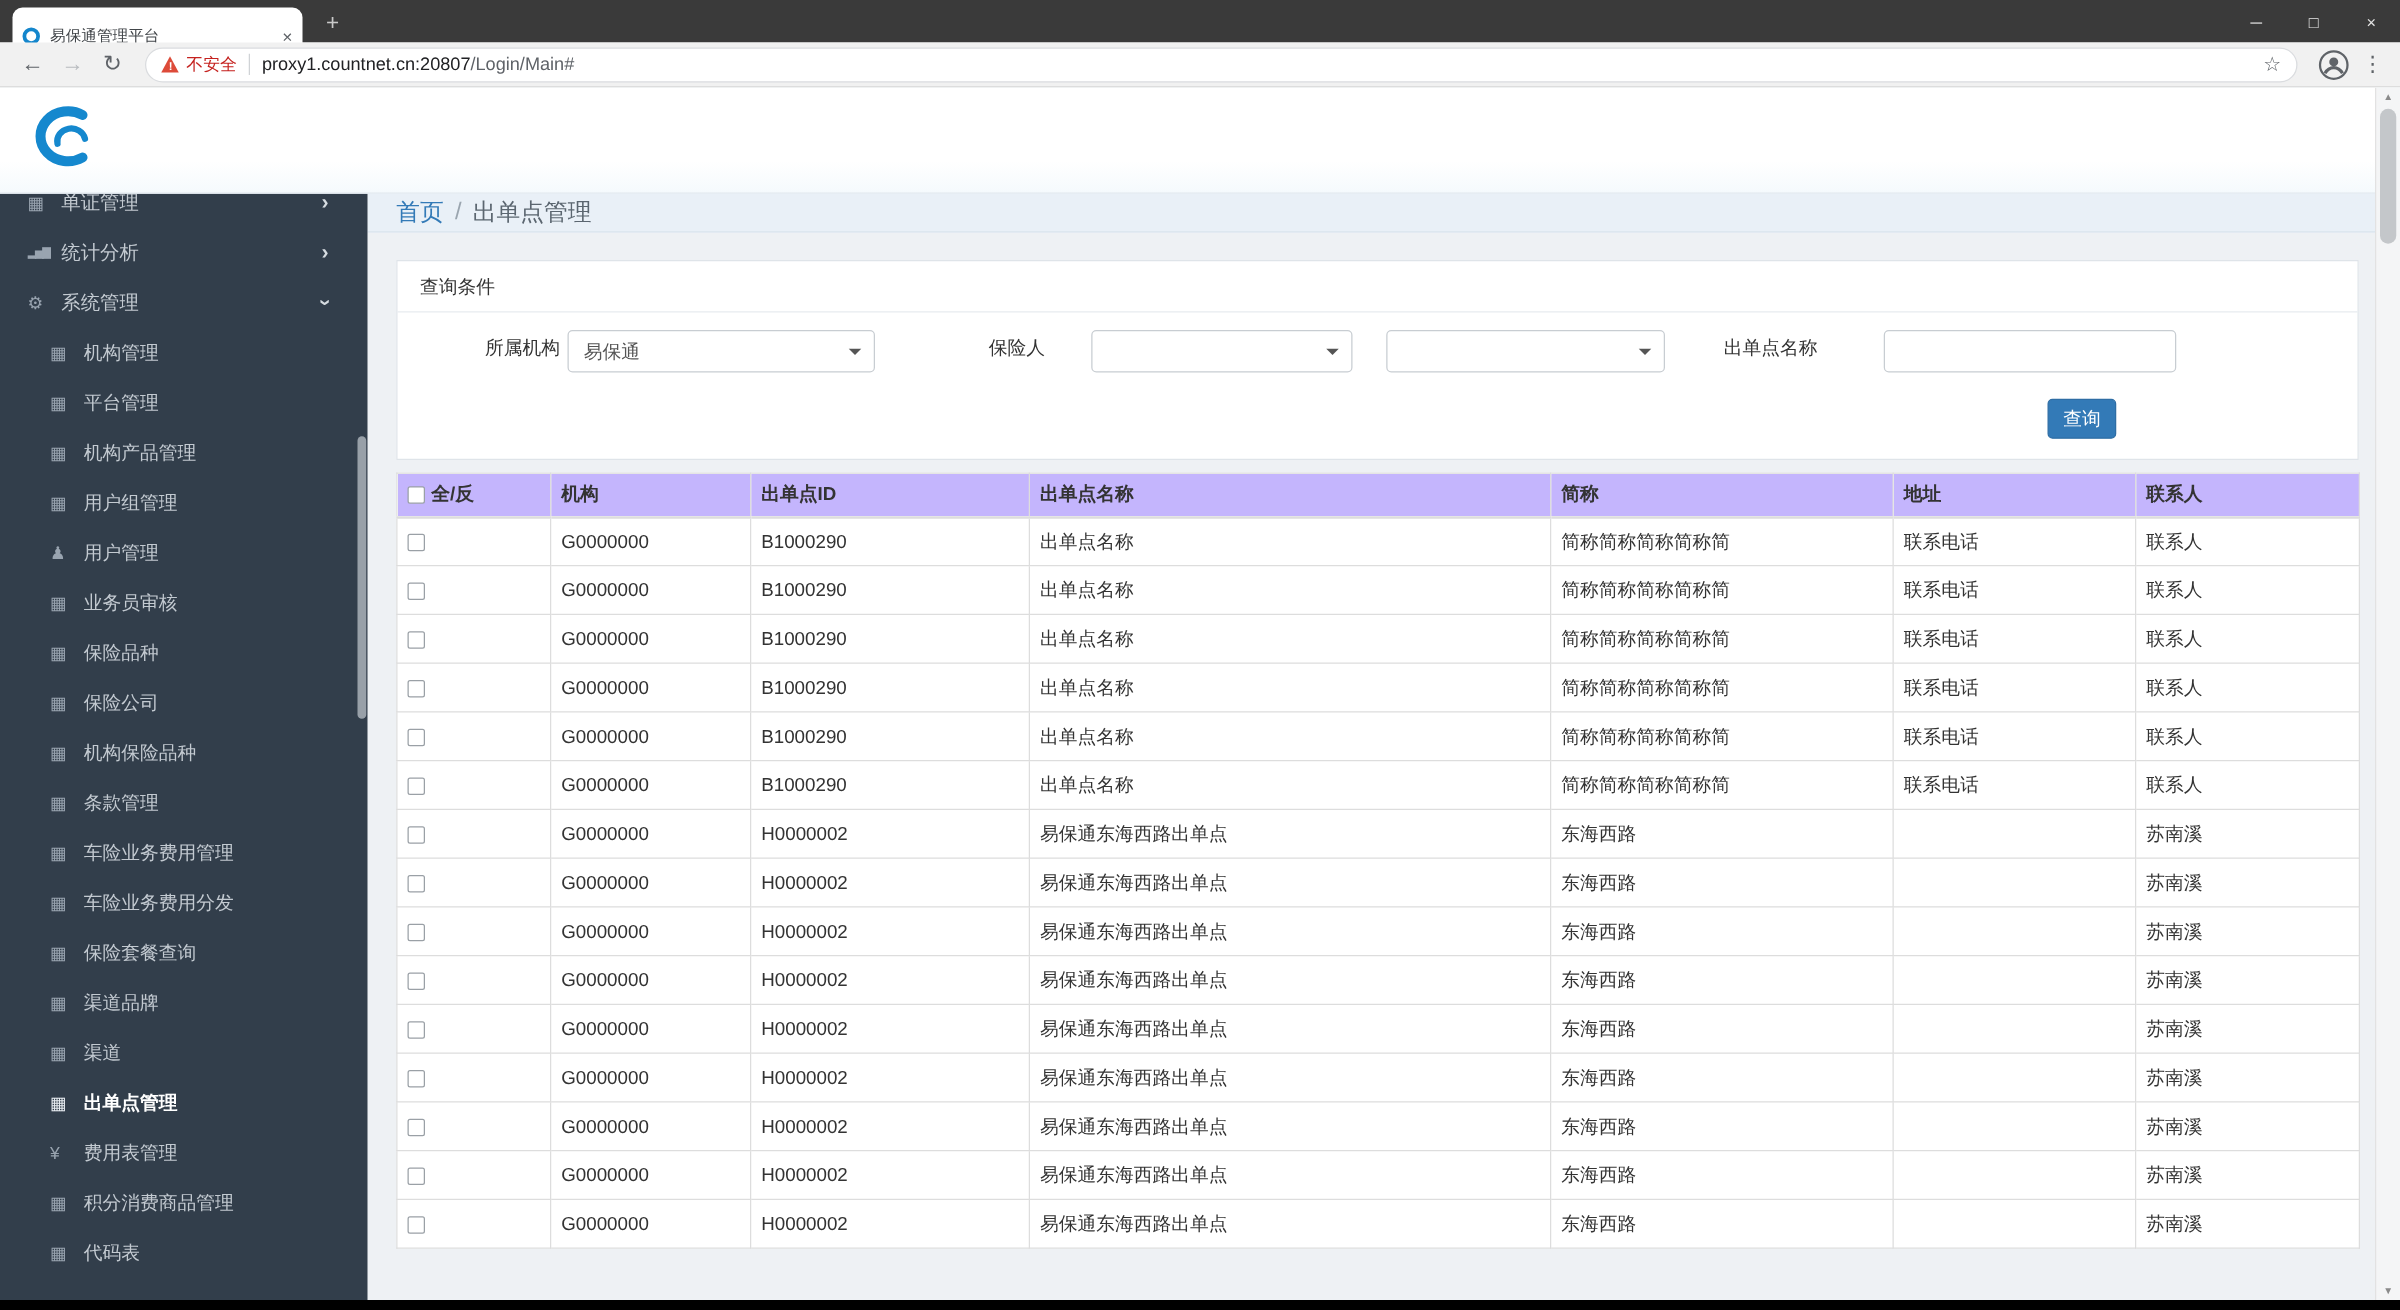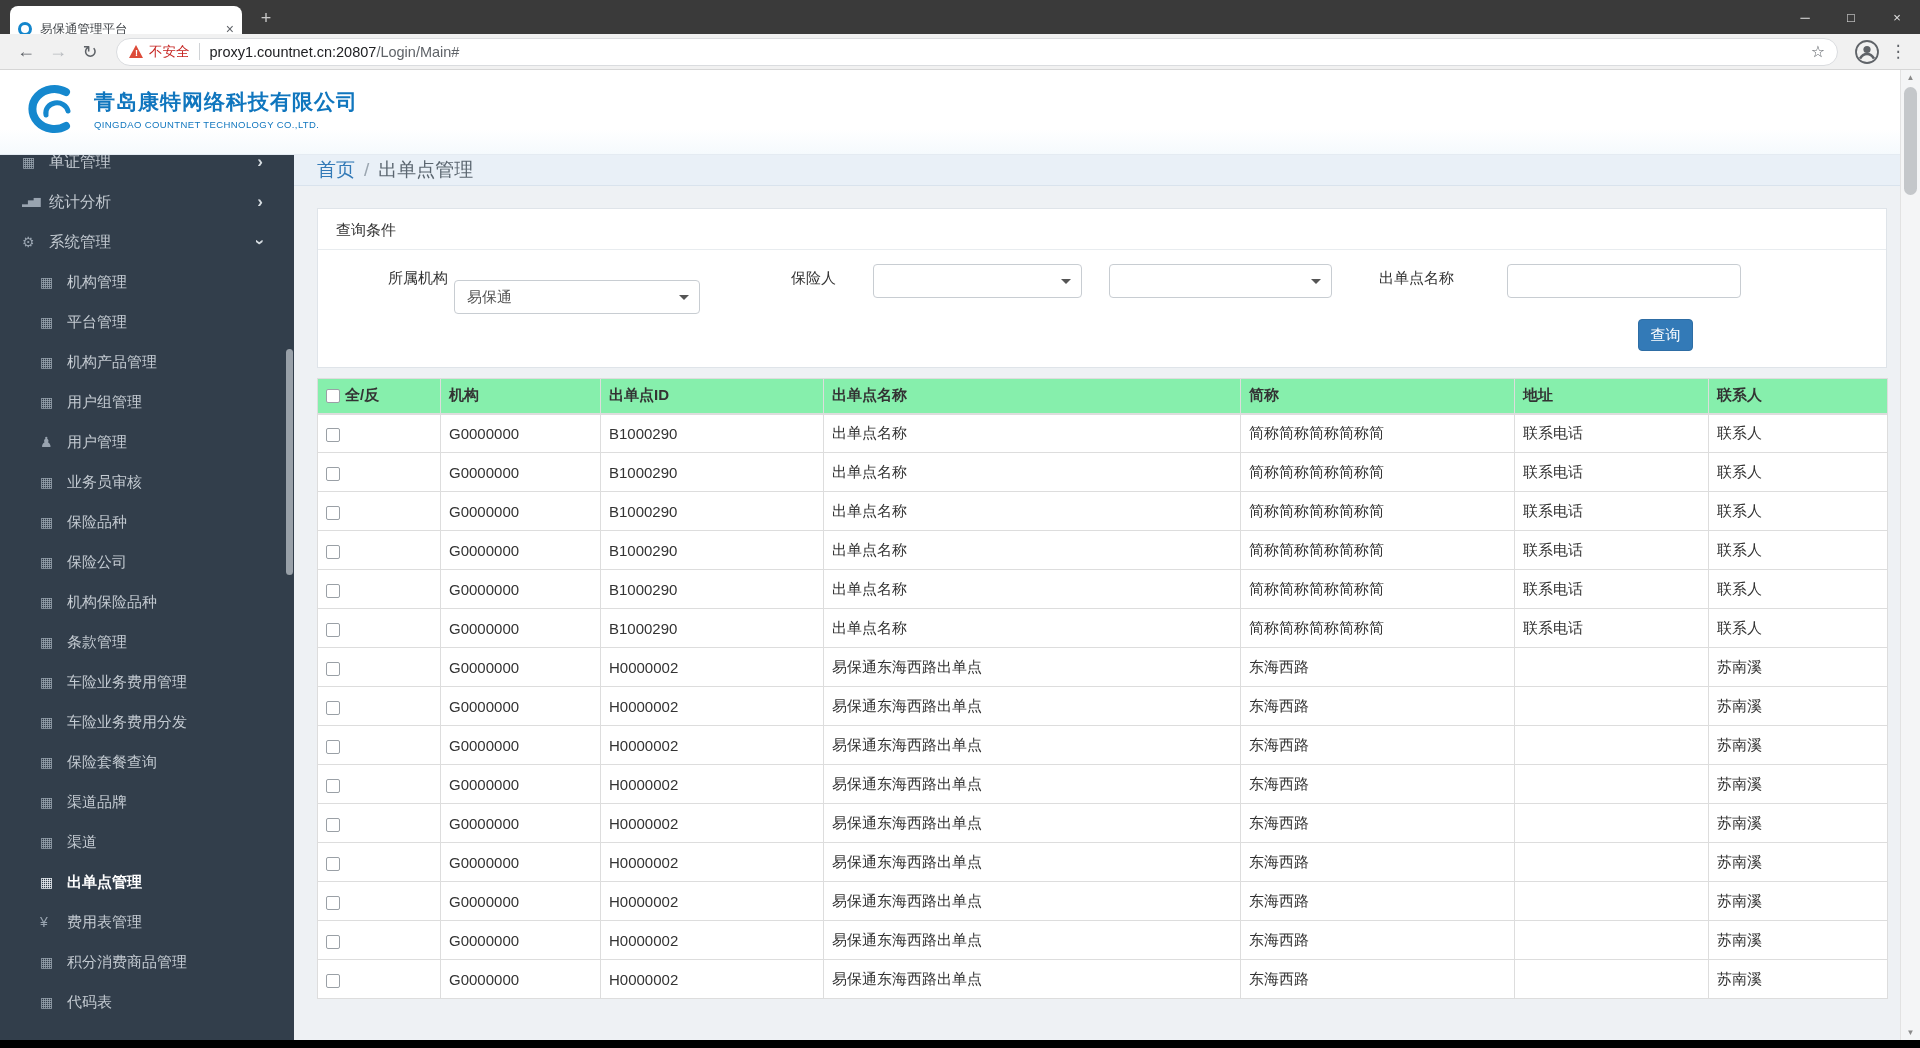--- a/index.html
+++ b/index.html
@@ -71,35 +71,35 @@
   .content{flex:1;padding:22px 33px 0 23px;overflow:hidden;}
 
   
   .qcard{position:relative;height:160px;background:#fff;border:1px solid #dfe4e9;}
   .qtitle{height:41px;line-height:41px;padding-left:18px;font-size:15px;color:#333;border-bottom:1px solid #e8ecef;}
   .qlabel{position:absolute;font-size:15px;color:#333;top:60px;white-space:nowrap;}
   .lbl-org{left:70px;}
   .lbl-ins{left:473px;}
   .lbl-out{left:1061px;}
   .qselect{position:absolute;top:55px;height:34px;border:1px solid #c8cdd2;border-radius:4px;background:#fff;display:flex;align-items:center;padding:0 26px 0 12px;font-size:15px;color:#555;}
-  .sel-org{left:136px;width:246px;margin-top:16px;}
+  .sel-org{left:136px;width:246px;}
   .sel-ins1{left:555px;width:209px;}
   .sel-ins2{left:791px;width:223px;}
   .caret{position:absolute;right:10px;top:14px;width:0;height:0;border-left:5px solid transparent;border-right:5px solid transparent;border-top:5px solid #555;}
   .qinput{position:absolute;left:1189px;top:55px;width:234px;height:34px;border:1px solid #c8cdd2;border-radius:4px;background:#fff;font-size:15px;color:#333;padding:0 10px;outline:none;font-family:inherit;}
   .btn{background:#337ab7;border:1px solid #2e6da4;color:#fff;border-radius:4px;font-family:inherit;cursor:default;}
   .btn-search{position:absolute;right:193px;bottom:16px;width:55px;height:32px;font-size:15px;display:flex;align-items:center;justify-content:center;}
 
   
   .actions{display:flex;gap:16px;margin-top:19px;}
   .btn-sm{height:30px;padding:0 9px;font-size:14.5px;display:flex;align-items:center;border-radius:4px;white-space:nowrap;}
   .table-wrap{margin-top:10px;background:#fff;}
   table{width:100%;border-collapse:collapse;table-layout:fixed;}
   th,td{border:1px solid #ddd;padding:0 8px;font-size:15px;color:#333;text-align:left;white-space:nowrap;overflow:hidden;}
-  th{height:35px;font-weight:bold;border-bottom:2px solid #ddd;background:#86efac;}
+  th{height:35px;font-weight:bold;border-bottom:2px solid #ddd;background:#c4b5fd;}
   td{height:39px;background:#fff;}
   .checkbox{display:inline-block;width:14px;height:14px;border:1px solid #9aa0a6;border-radius:2px;background:#fff;vertical-align:middle;}
   th .checkbox{margin-right:5px;}
 
   
   .vscroll{position:absolute;top:0;right:0;bottom:0;width:20px;background:#f4f5f6;border-left:1px solid #e2e2e2;z-index:10;}
   .vs-up{position:absolute;top:3px;left:0;width:19px;text-align:center;font-size:8px;color:#8a8a8a;}
   .vs-down{position:absolute;bottom:3px;left:0;width:19px;text-align:center;font-size:8px;color:#8a8a8a;}
   .vs-thumb{position:absolute;top:17px;left:3px;width:13px;height:108px;background:#c4c7ca;border-radius:7px;}
   .bottom-strip{position:absolute;left:0;right:0;bottom:0;height:8px;background:#000;}
@@ -150,24 +150,20 @@
   </div>
 
   <div class="page">
 
     <div class="site-header">
       <div class="logo-wrap">
         <svg width="62" height="50" viewBox="0 0 62 50">
           <path d="M44 8 A 22 20 0 1 0 44 42" fill="none" stroke="#1588ce" stroke-width="8" stroke-linecap="round"></path>
           <path d="M24 31 a 11 10 0 0 1 22 -4" fill="none" stroke="#1588ce" stroke-width="5" stroke-linecap="round"></path>
         </svg>
-        <div class="logo-text">
-          <div class="company-cn">青岛康特网络科技有限公司</div>
-          <div class="company-en">QINGDAO COUNTNET TECHNOLOGY CO.,LTD.</div>
-        </div>
       </div>
     </div>
 
     <div class="body-row">
       <aside class="sidebar">
         <nav class="side-menu">
             <div class="side-item top">
               <span class="side-icon">▦</span>
               <span class="side-label">单证管理</span>
               <span class="chev right">›</span>

